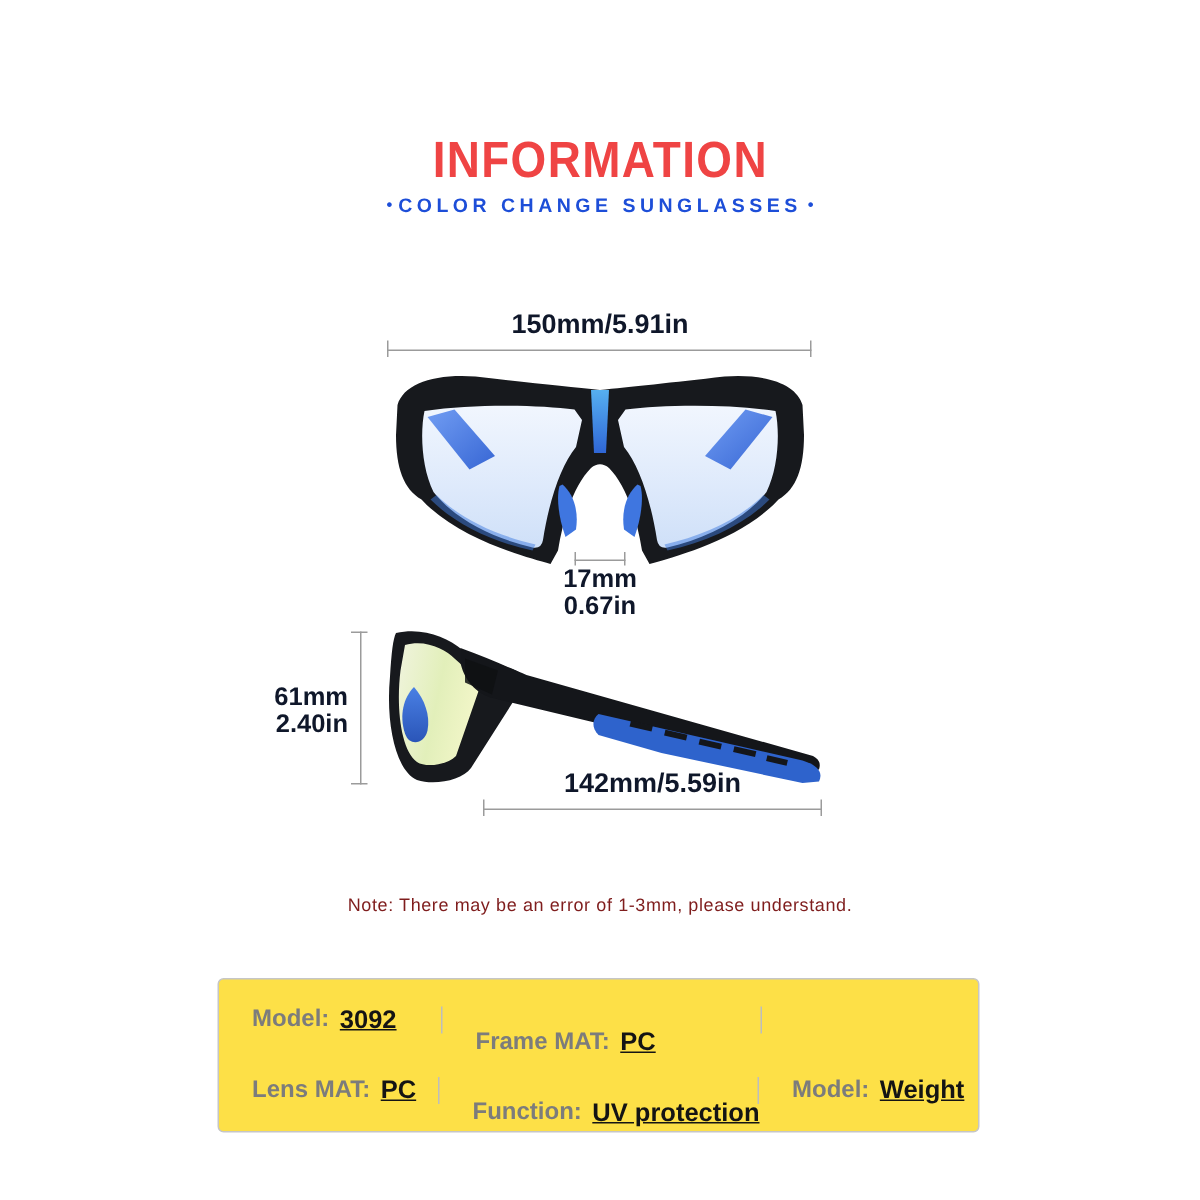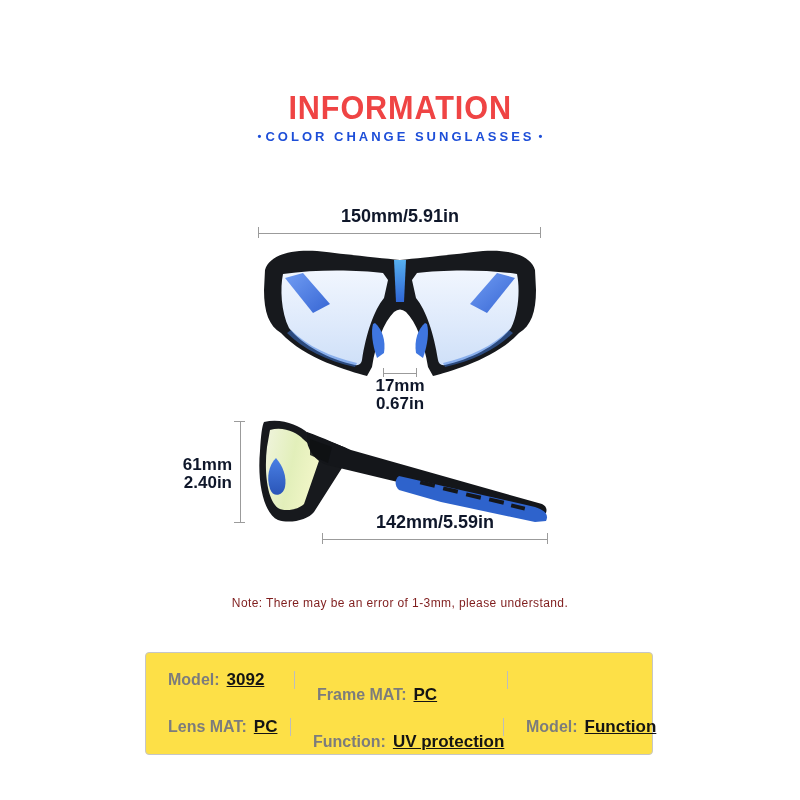--- a/index.html
+++ b/index.html
@@ -192,18 +192,18 @@
         <span class="spec-value">PC</span>
       </div>
       <div class="divider"></div>
       <div class="spec-cell cell-1">
         <span class="spec-label">Function:</span>
         <span class="spec-value">UV protection</span>
       </div>
       <div class="divider"></div>
       <div class="spec-cell cell-2">
         <span class="spec-label">Model:</span>
-        <span class="spec-value">Function</span>
+        <span class="spec-value">Weight</span>
       </div>
     </div>
   </div>
 
 </div>
 
 </body></html>

